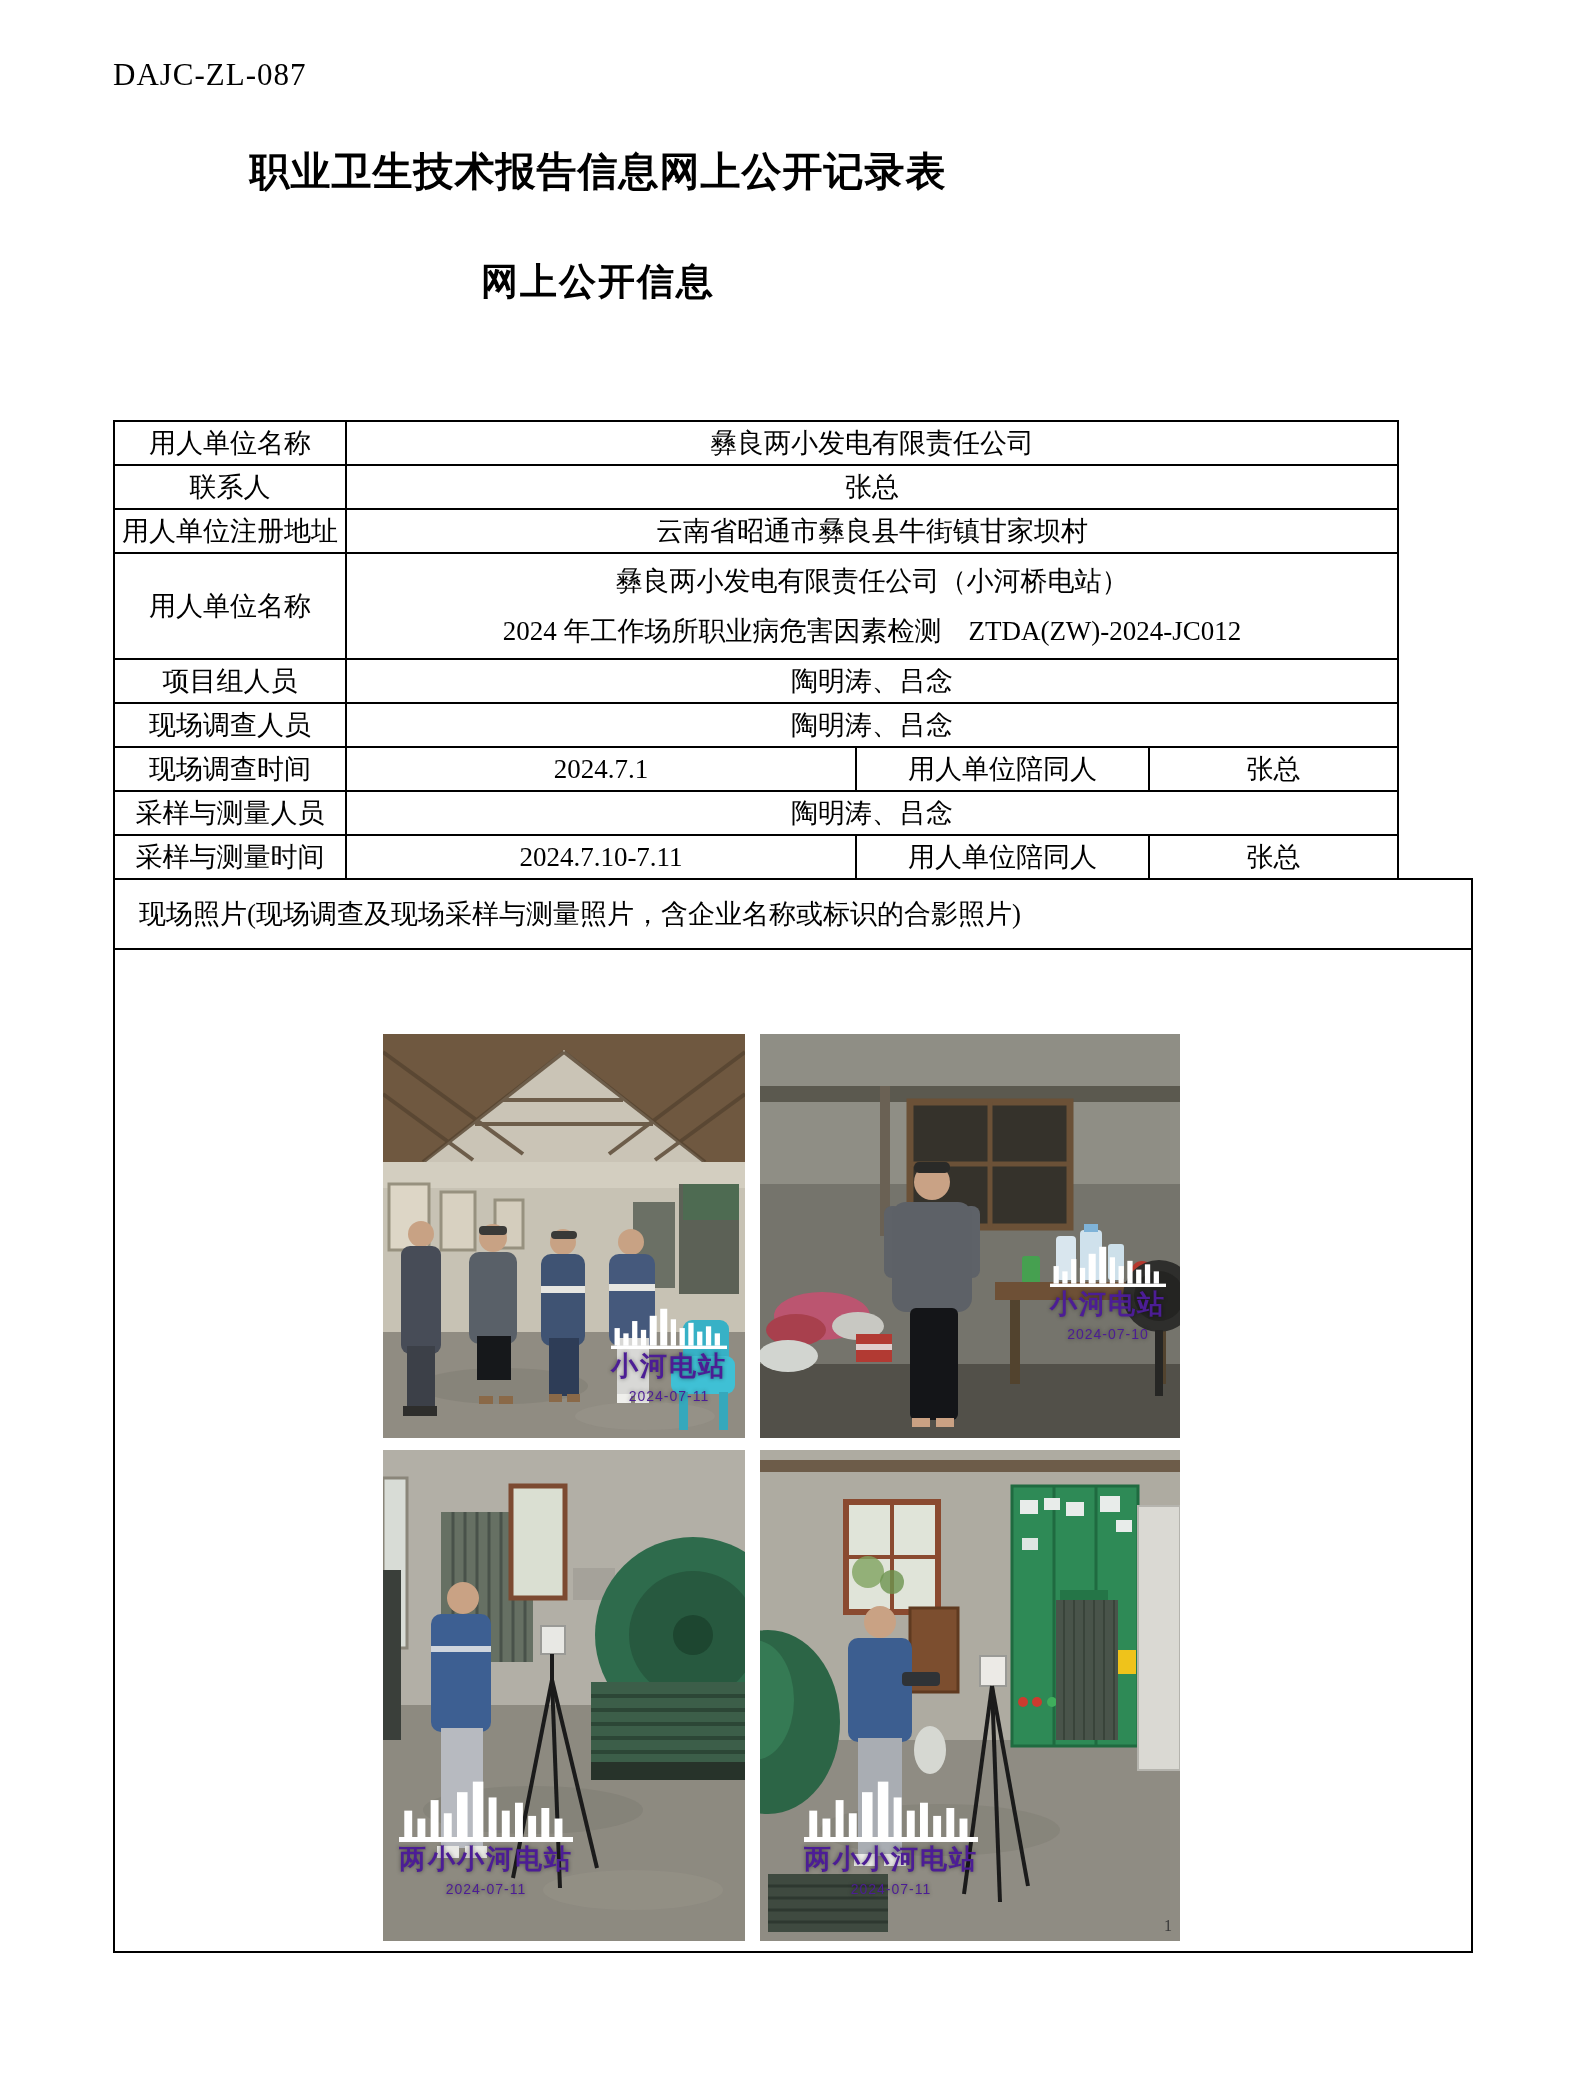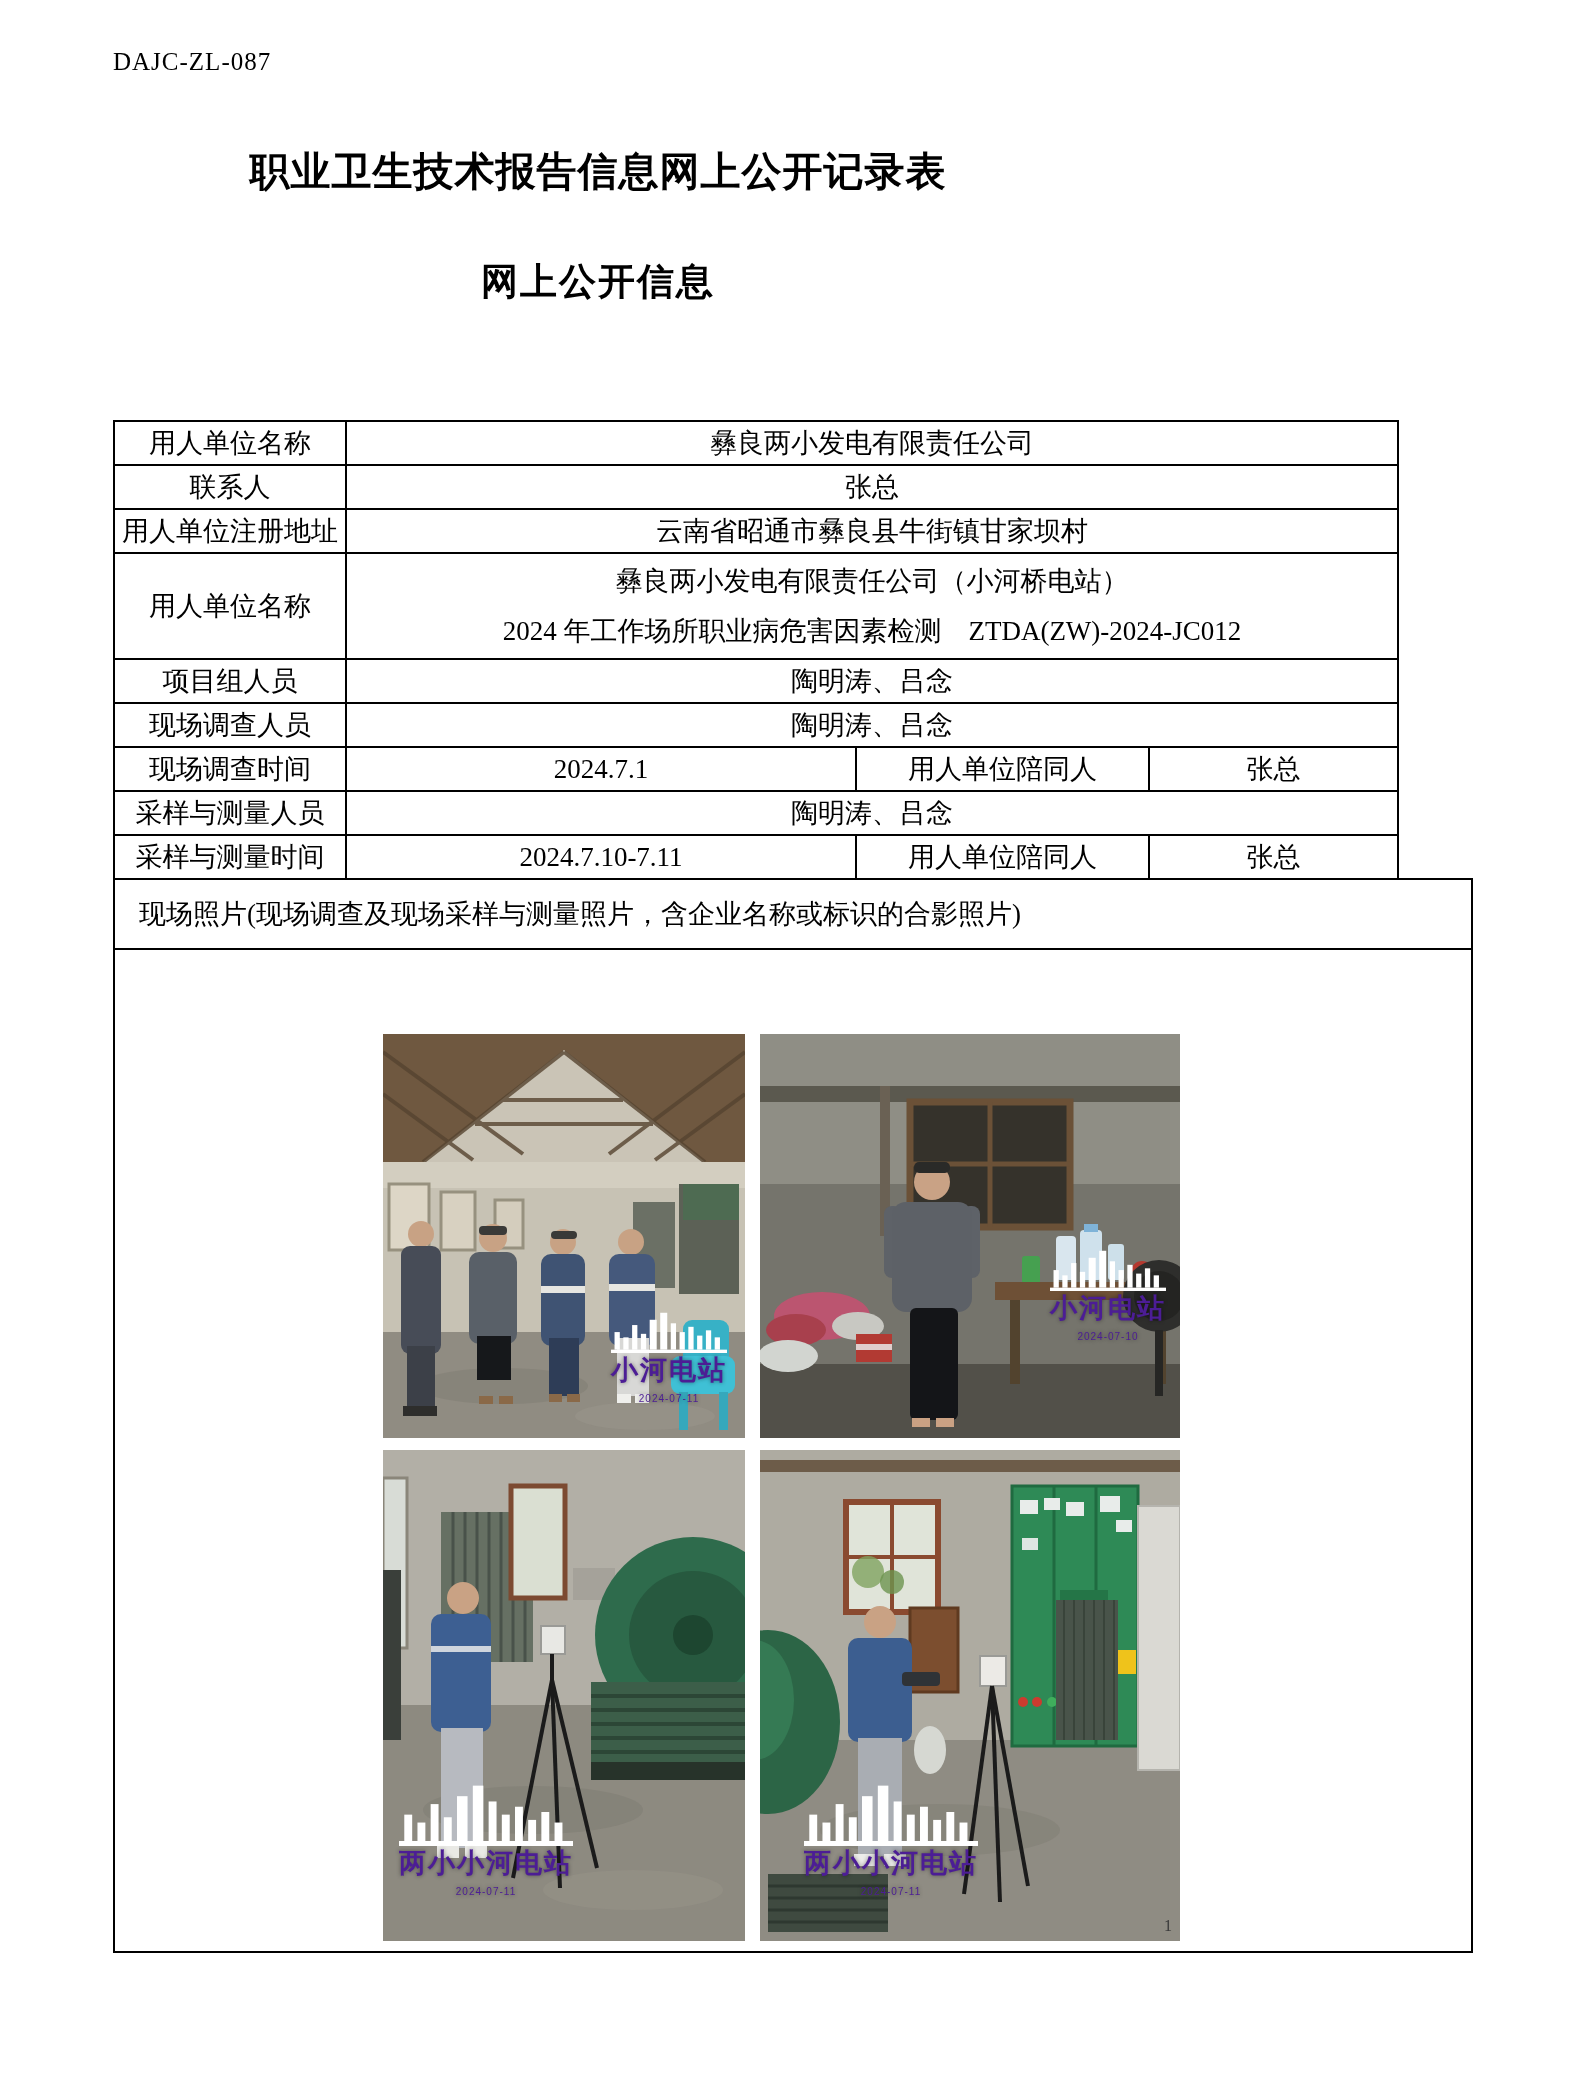--- a/index.html
+++ b/index.html
@@ -1,21 +1,21 @@
 <!DOCTYPE html>
 <html><head>
 <meta charset="utf-8">
 <style>
   html,body { margin:0; padding:0; background:#ffffff; }
   .page {
     position:relative; width:1587px; height:2086px; background:#ffffff;
     font-family:"Liberation Serif","DejaVu Serif",serif; color:#000;
     overflow:hidden;
   }
-  .doc-code { position:absolute; left:113px; top:48px; font-size:25px; letter-spacing:1px; }
+  .doc-code { position:absolute; left:113px; top:57px; font-size:31px; letter-spacing:1px; }
   .headings { position:absolute; left:113px; top:144px; width:970px; text-align:center; }
   .title { font-size:40px; font-weight:bold; letter-spacing:1px; }
   .subtitle { margin-top:58px; font-size:37px; font-weight:bold; letter-spacing:2px; }
 
   table.main { position:absolute; left:113px; top:420px; width:1284px; border-collapse:collapse; table-layout:fixed; }
   table.main td { border:2px solid #000; font-size:27px; text-align:center; vertical-align:middle; padding:0; overflow:hidden; }
   td.h42 { height:42px; }
   td.h104 { height:104px; }
   .two-line div { line-height:50px; }
 
@@ -28,21 +28,21 @@
     display:flex; align-items:center; padding-left:24px; font-size:27px;
   }
   .photo-region { position:relative; width:100%; height:1001px; }
   .photo { position:absolute; overflow:hidden; background:#9a978e; }
   .photo svg { display:block; width:100%; height:100%; }
 
   .wm { position:absolute; color:#4c1d95; text-align:center;
         text-shadow:0 0 4px rgba(0,0,0,0.45); line-height:1.15; }
   .wm-skyline { display:block; margin:0 auto 2px auto; }
   .wm-name { font-size:27px; font-family:"Liberation Sans","DejaVu Sans",sans-serif; font-weight:bold; letter-spacing:2px; }
-  .wm-date { font-size:10px; font-family:"Liberation Sans","DejaVu Sans",sans-serif; letter-spacing:1px; margin-top:6px; }
+  .wm-date { font-size:14px; font-family:"Liberation Sans","DejaVu Sans",sans-serif; letter-spacing:1px; margin-top:6px; }
   .corner-mark { position:absolute; right:8px; bottom:6px; font-size:16px; color:#3a3a3a; }
 </style>
 </head>
 <body>
 
 <div class="page">
 
   <div class="doc-code">DAJC-ZL-087</div>
 
   <div class="headings">

